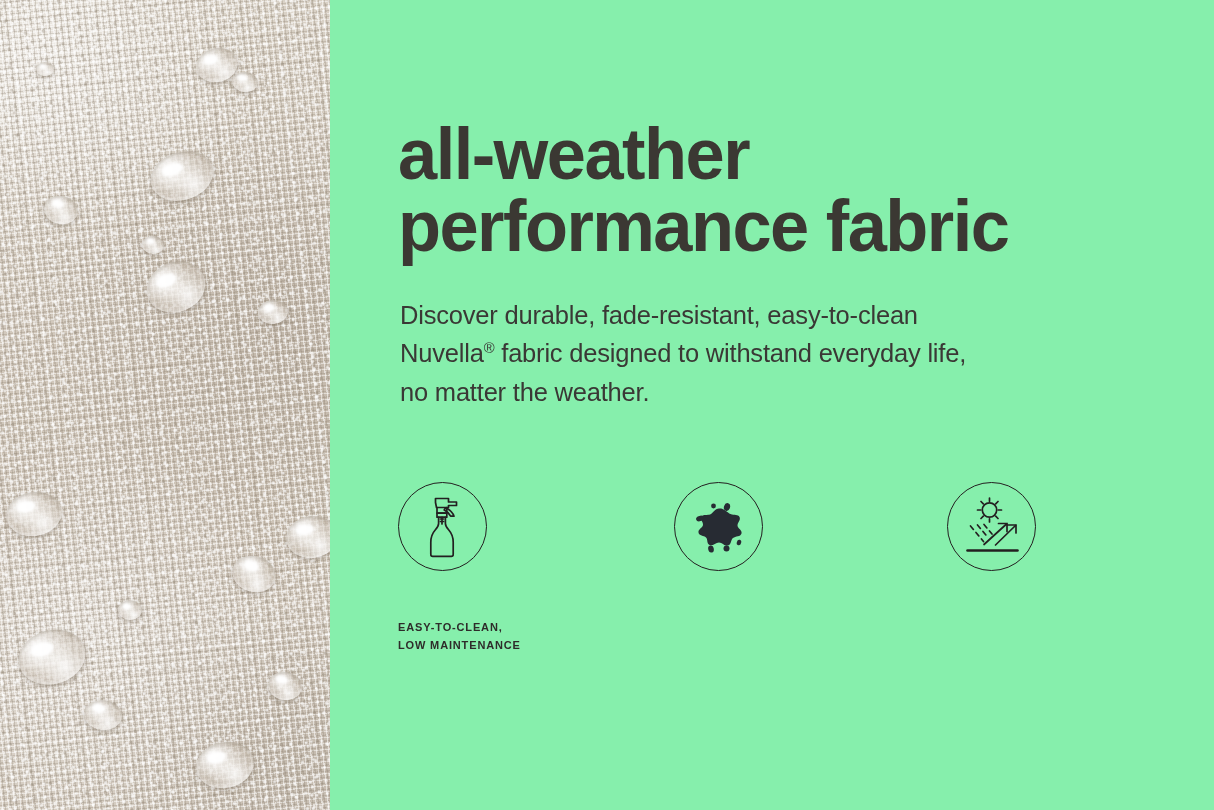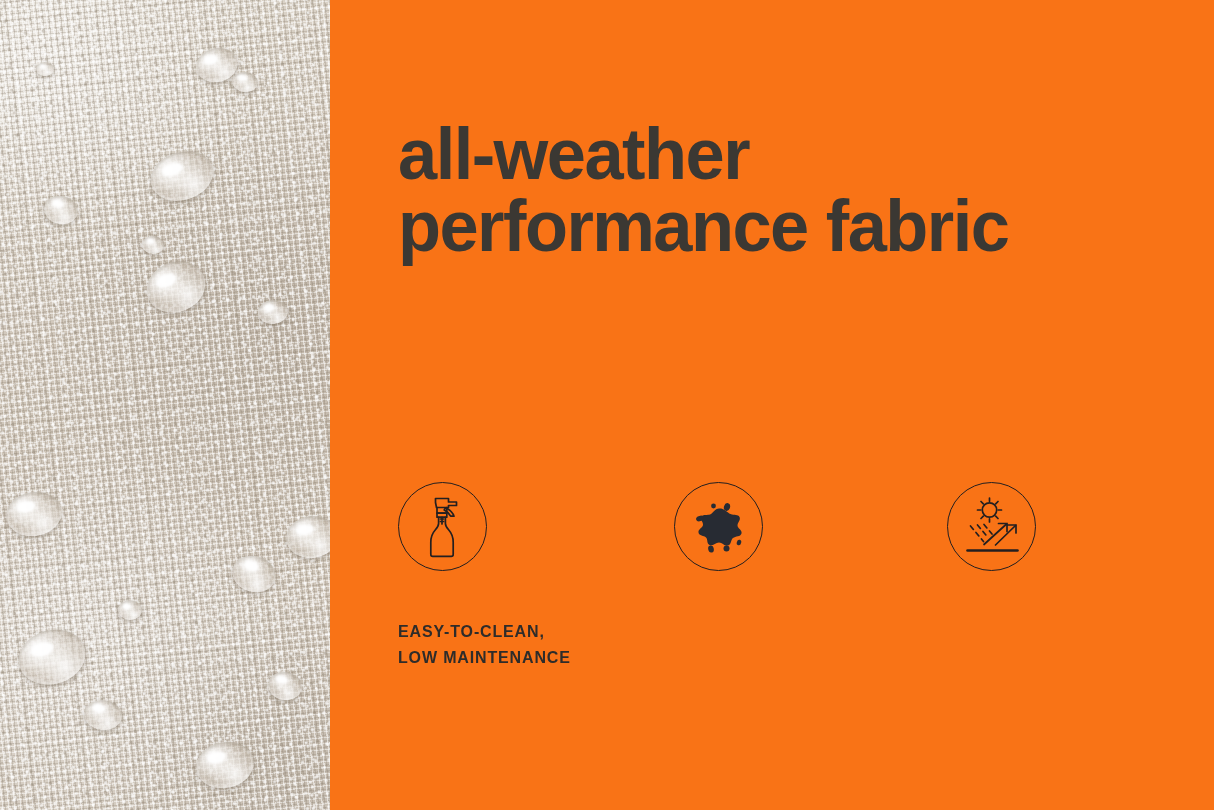--- a/index.html
+++ b/index.html
@@ -8,21 +8,21 @@
     background: #ffffff;
   }
   body {
     font-family: "Liberation Sans", sans-serif;
   }
 
   #stage {
     position: relative;
     width: 1214px;
     height: 810px;
-    background: #f97316;
+    background: #86efac;
     overflow: hidden;
   }
 
   
   .photo-panel {
     position: absolute;
     left: 0;
     top: 0;
     width: 330px;
     height: 810px;
@@ -174,21 +174,21 @@
     position: absolute;
     left: 0;
     top: 0;
     width: 89px;
     height: 89px;
     display: block;
   }
 
   .feature-caption {
     margin-top: 48px;
-    font-size: 16px;
+    font-size: 11px;
     font-weight: 700;
     line-height: 1.62;
     letter-spacing: 0.85px;
     color: #2e2c2a;
     font-family: "Liberation Sans", sans-serif;
     white-space: pre-line;
   }
 </style>
 </head>
 <body>
@@ -217,20 +217,23 @@
         <div class="bead" style="left: 268px; top: 672px; width: 34px; height: 28px; transform: rotate(10deg);"></div>
         <div class="bead" style="left: 118px; top: 600px; width: 24px; height: 20px; transform: rotate(0deg);"></div>
       </div>
   </div>
 
   <div class="content">
 
     <h1 class="headline">all-weather
 performance fabric</h1>
 
+    <p class="subcopy"><span>Discover durable, fade-resistant, easy-to-clean</span>
+<span>Nuvella</span><span class="reg">®</span><span> fabric designed to withstand everyday life,</span>
+<span>no matter the weather.</span></p>
 
     <div class="features">
 
       <div class="feature f0">
         <div class="icon-circle">
           <svg viewBox="0 0 89 89" xmlns="http://www.w3.org/2000/svg">
             <g fill="none" stroke="#231f20" stroke-width="1.7" stroke-linejoin="round" stroke-linecap="round">
 
               <path d="M36.5 19.5 L36.5 15.5 L49.5 15.5 L49.5 19.0 L57.5 19.0 L57.5 22.5 L49.5 22.5 L49.5 24.5 L37.5 24.5 Z"></path>
 

